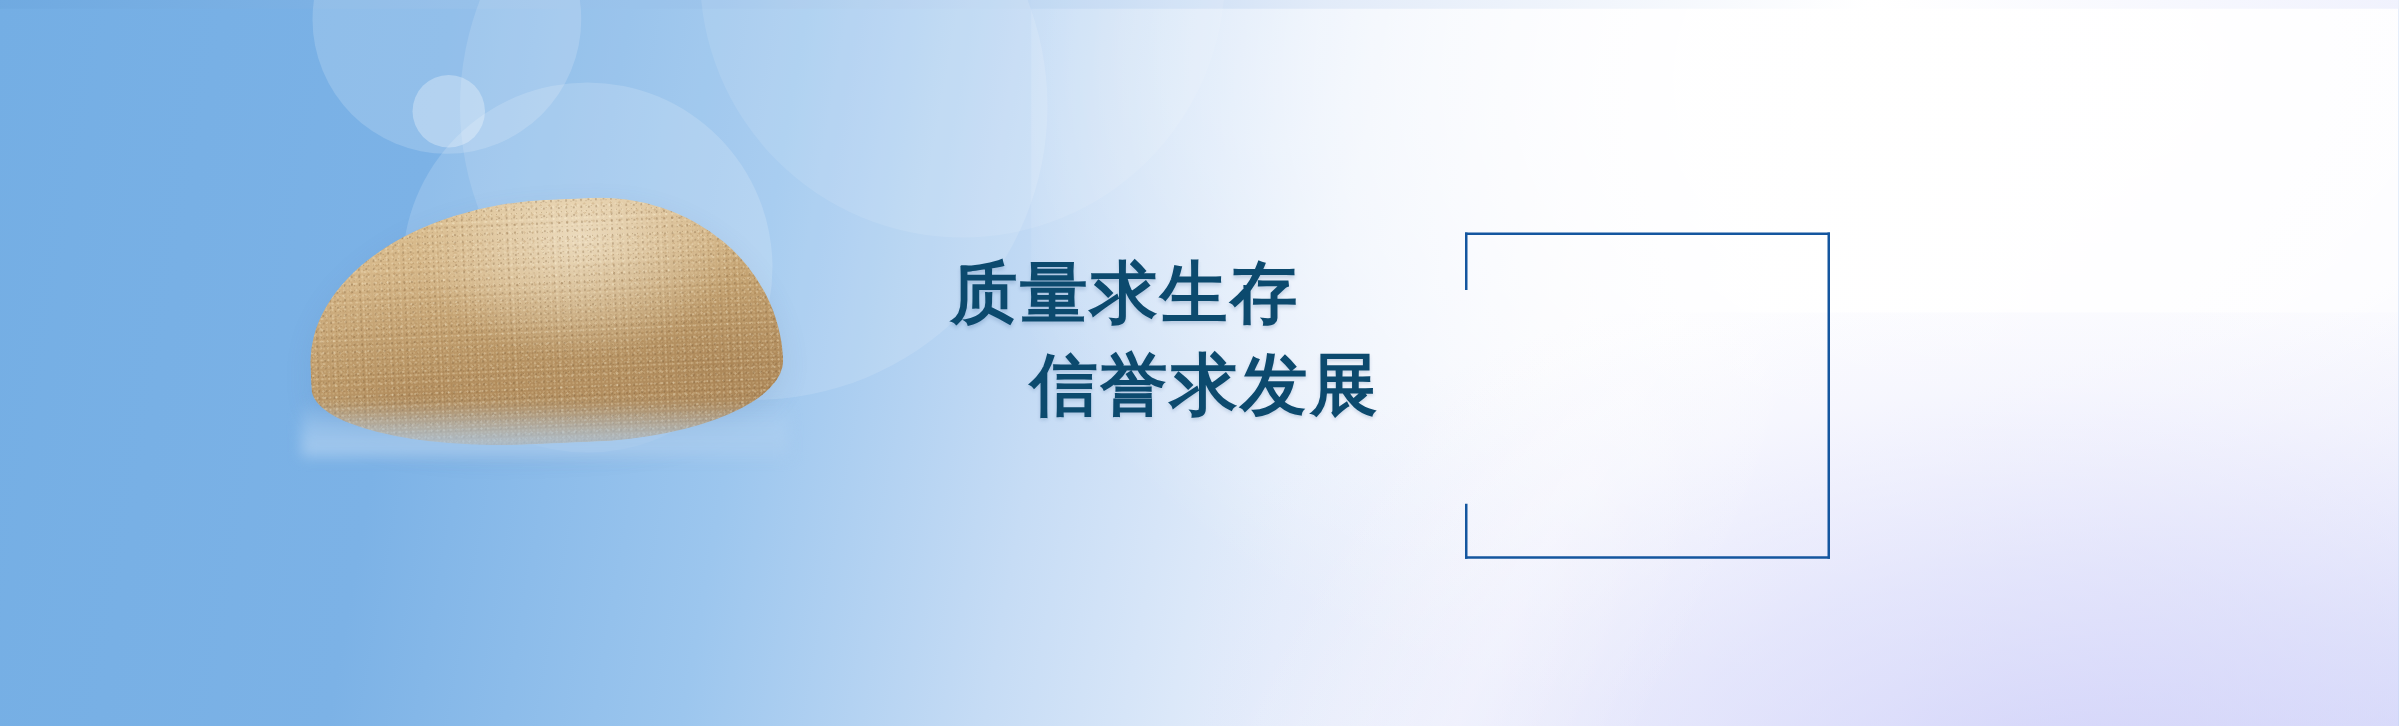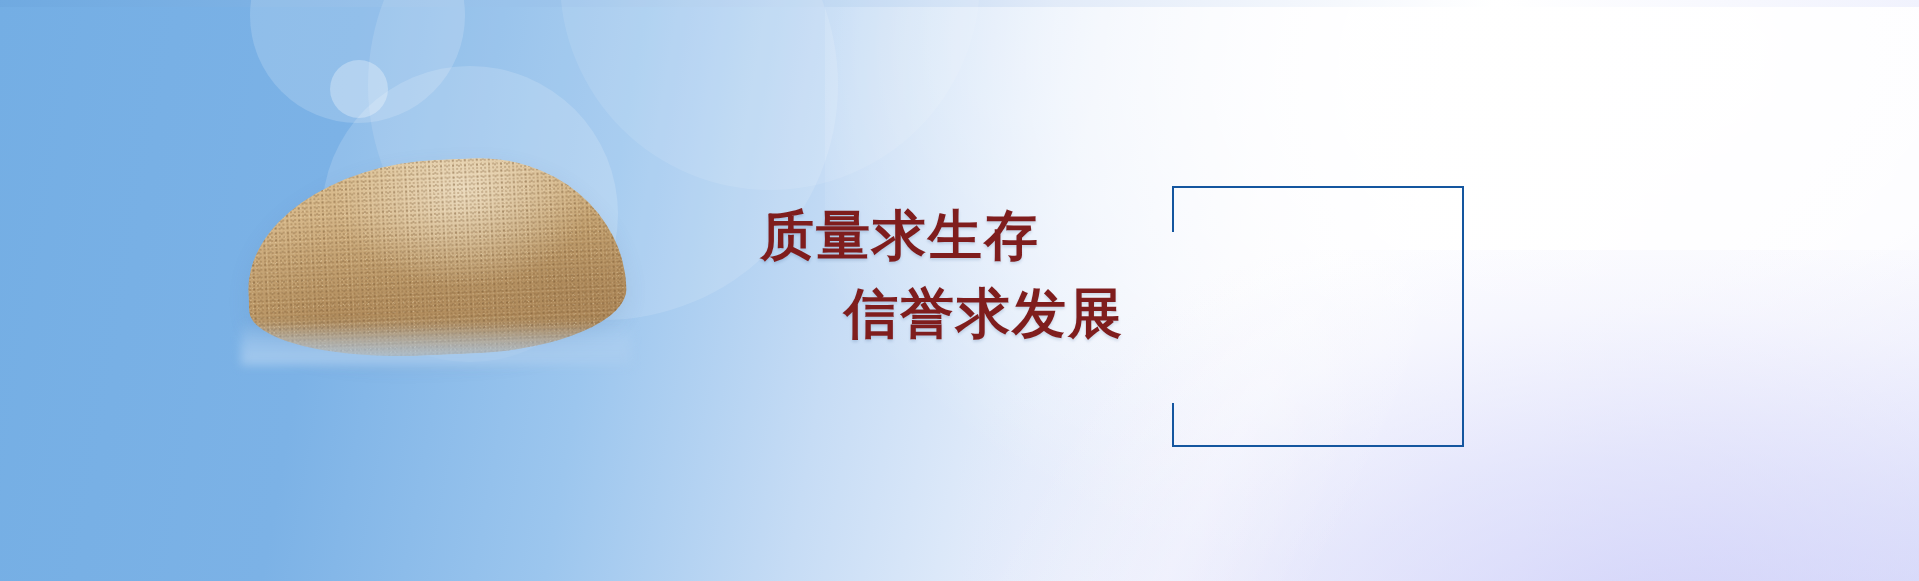--- a/index.html
+++ b/index.html
@@ -131,30 +131,30 @@
   .fr-right {right:0;  top:0;    width:2px;   height:261px;}
   .fr-bottom{left:0;   bottom:0; width:292px; height:2px;}
   .fr-left-a{left:0;   top:0;    width:2px;   height:46px;}
   .fr-left-b{left:0;   bottom:0; width:2px;   height:44px;}
 
   
   #slogan{
     position:absolute;
     left:760px; top:196px;
     width:420px;
-    color:#7f1d1d;
+    color:#0c4a6e;
     font-weight:bold;
     font-size:54px;
     line-height:78px;
     letter-spacing:2px;
     white-space:nowrap;
     text-shadow:0 2px 3px rgba(30,70,130,.18);
   }
   #slogan .line-1{display:block;}
-  #slogan .line-2{display:block;margin-left:84px;}
+  #slogan .line-2{display:block;margin-left:64px;font-family:Liberation Mono, monospace;}
 </style>
 </head>
 <body>
 
 <div id="banner">
 
   <div class="bg-base"></div>
   <div class="bg-corner-light"></div>
   <div class="bg-corner-lav"></div>
   <div class="bg-sheen"></div>

